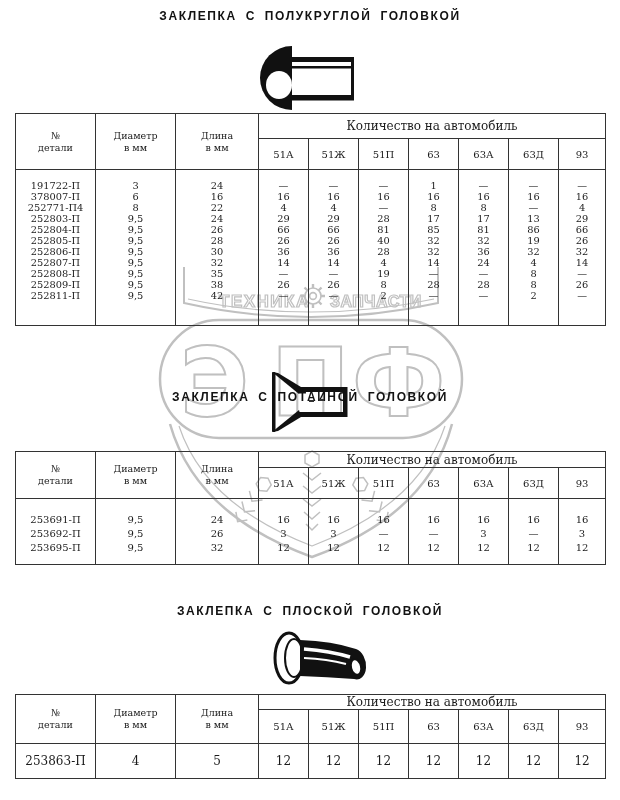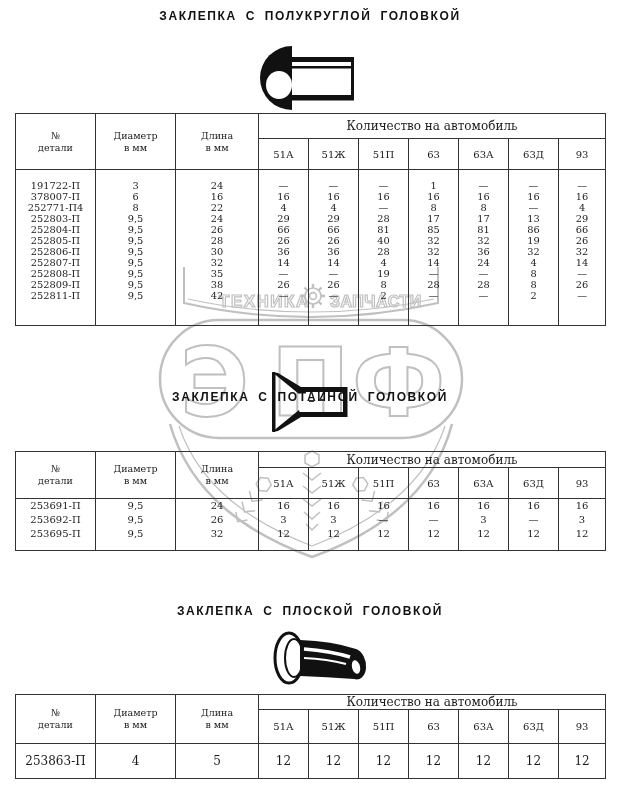--- a/index.html
+++ b/index.html
@@ -50,21 +50,21 @@
   #table-1 .qty-group-th{height:24px;}
   #table-1 .model-th{height:30px;}
   #table-1 tbody td{height:11px;line-height:11px;font-size:9.8px;}
   #table-1 tbody tr:first-child td{padding-top:10px;}
   #table-1 tbody tr:last-child td{padding-bottom:24px;}
 
   #table-2{top:451px;}
   #table-2 .qty-group-th{height:15px;}
   #table-2 .model-th{height:30px;}
   #table-2 tbody td{height:14px;line-height:14px;font-size:10px;}
-  #table-2 tbody tr:first-child td{}
+  #table-2 tbody tr:first-child td{padding-top:14px;}
   #table-2 tbody tr:last-child td{padding-bottom:9px;}
 
   #table-3{top:694px;}
   #table-3 .qty-group-th{height:13px;}
   #table-3 .model-th{height:33px;}
   #table-3 tbody td{height:34px;font-size:12px;}
 </style>
 </head>
 <body>
 

